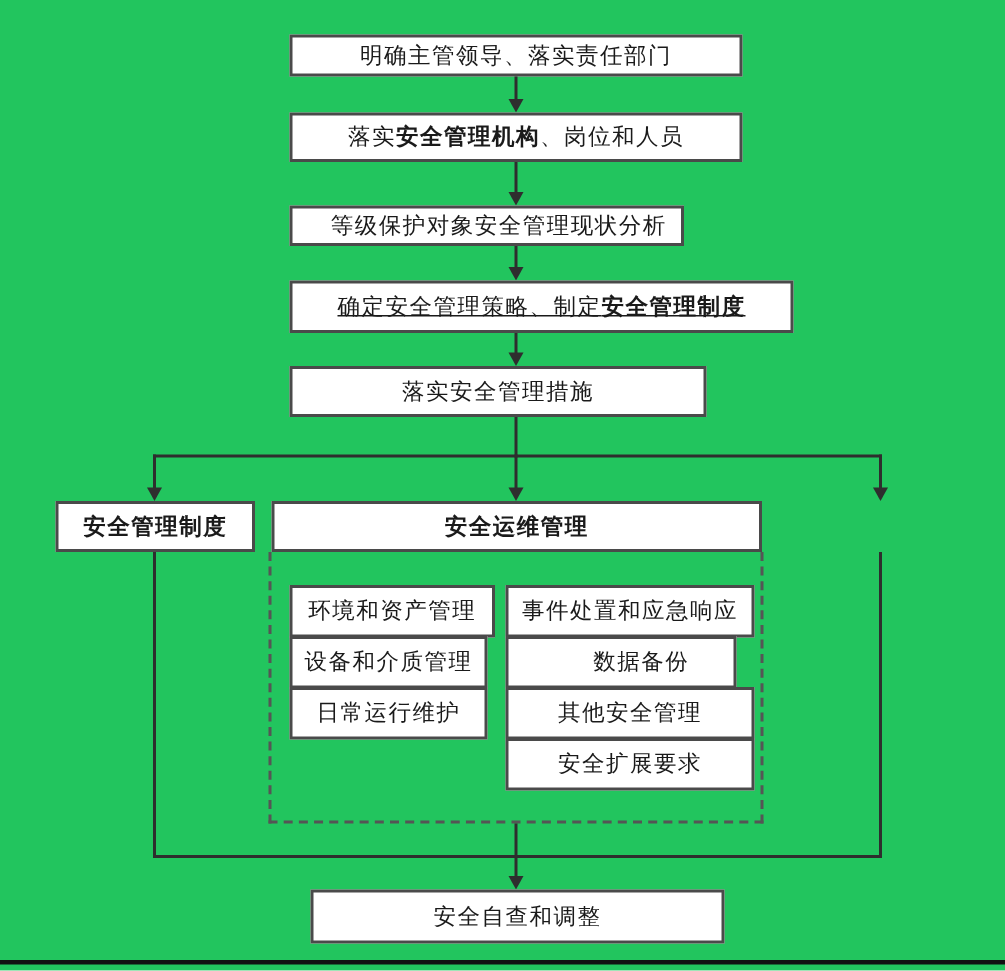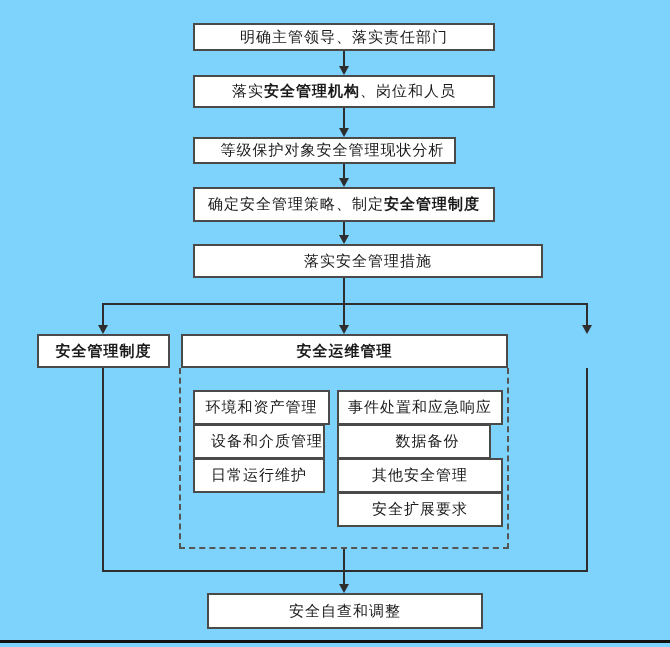--- a/index.html
+++ b/index.html
@@ -1,19 +1,19 @@
 <!DOCTYPE html>
 <html><head>
 <meta charset="utf-8">
 <style>
   html,body{margin:0;padding:0;background:#ffffff;}
   #canvas{
     position:relative;
     width:670px;height:647px;
-    background:#7dd3fc;
+    background:#22c55e;
     font-family:"Liberation Serif","DejaVu Serif",serif;
     color:#1a1a1a;
     overflow:hidden;
   }
   .box{
     position:absolute;
     background:#ffffff;
     border:2px solid #4a4a4a;
     display:flex;align-items:center;justify-content:center;
     font-size:15px;letter-spacing:1px;
@@ -58,28 +58,28 @@
   <div class="vline" style="left:343px;top:108px;height:21px;"></div>
   <div class="arrow-down" style="left:339px;top:128px;"></div>
 
   <div class="box" style="left:193px;top:137px;width:263px;height:27px;padding-left:16px;">
     <span>等级保护对象安全管理现状分析</span>
   </div>
 
   <div class="vline" style="left:343px;top:164px;height:15px;"></div>
   <div class="arrow-down" style="left:339px;top:178px;"></div>
 
-  <div class="box" style="left:193px;top:187px;width:302px;height:35px;">
+  <div class="box" style="left:193px;top:187px;width:336px;height:35px;text-decoration:underline;">
     <span><span>确定安全管理策略、制定</span><b>安全管理制度</b><span></span></span>
   </div>
 
   <div class="vline" style="left:343px;top:222px;height:14px;"></div>
   <div class="arrow-down" style="left:339px;top:235px;"></div>
 
-  <div class="box" style="left:193px;top:244px;width:350px;height:34px;">
+  <div class="box" style="left:193px;top:244px;width:278px;height:34px;">
     <span>落实安全管理措施</span>
   </div>
 
   <div class="vline" style="left:343px;top:278px;height:27px;"></div>
   <div class="hline" style="left:102px;top:303px;width:486px;"></div>
   <div class="vline" style="left:102px;top:303px;height:23px;"></div>
   <div class="arrow-down" style="left:98px;top:325px;"></div>
   <div class="vline" style="left:343px;top:303px;height:23px;"></div>
   <div class="arrow-down" style="left:339px;top:325px;"></div>
   <div class="vline" style="left:586px;top:303px;height:23px;"></div>
@@ -90,21 +90,21 @@
   </div>
   <div class="box hdr" style="left:181px;top:334px;width:327px;height:34px;">
     <span>安全运维管理</span>
   </div>
 
   <div class="dashed" style="left:179px;top:368px;width:330px;height:181px;"></div>
 
   <div class="box" style="left:193px;top:390px;width:137px;height:35px;">
     <span>环境和资产管理</span>
   </div>
-  <div class="box" style="left:193px;top:424px;width:132px;height:35px;justify-content:flex-end;">
+  <div class="box" style="left:193px;top:424px;width:132px;height:35px;">
     <span>设备和介质管理</span>
   </div>
   <div class="box" style="left:193px;top:458px;width:132px;height:35px;">
     <span>日常运行维护</span>
   </div>
 
   <div class="box" style="left:337px;top:390px;width:166px;height:35px;">
     <span>事件处置和应急响应</span>
   </div>
   <div class="box" style="left:337px;top:424px;width:154px;height:35px;padding-left:27px;">

